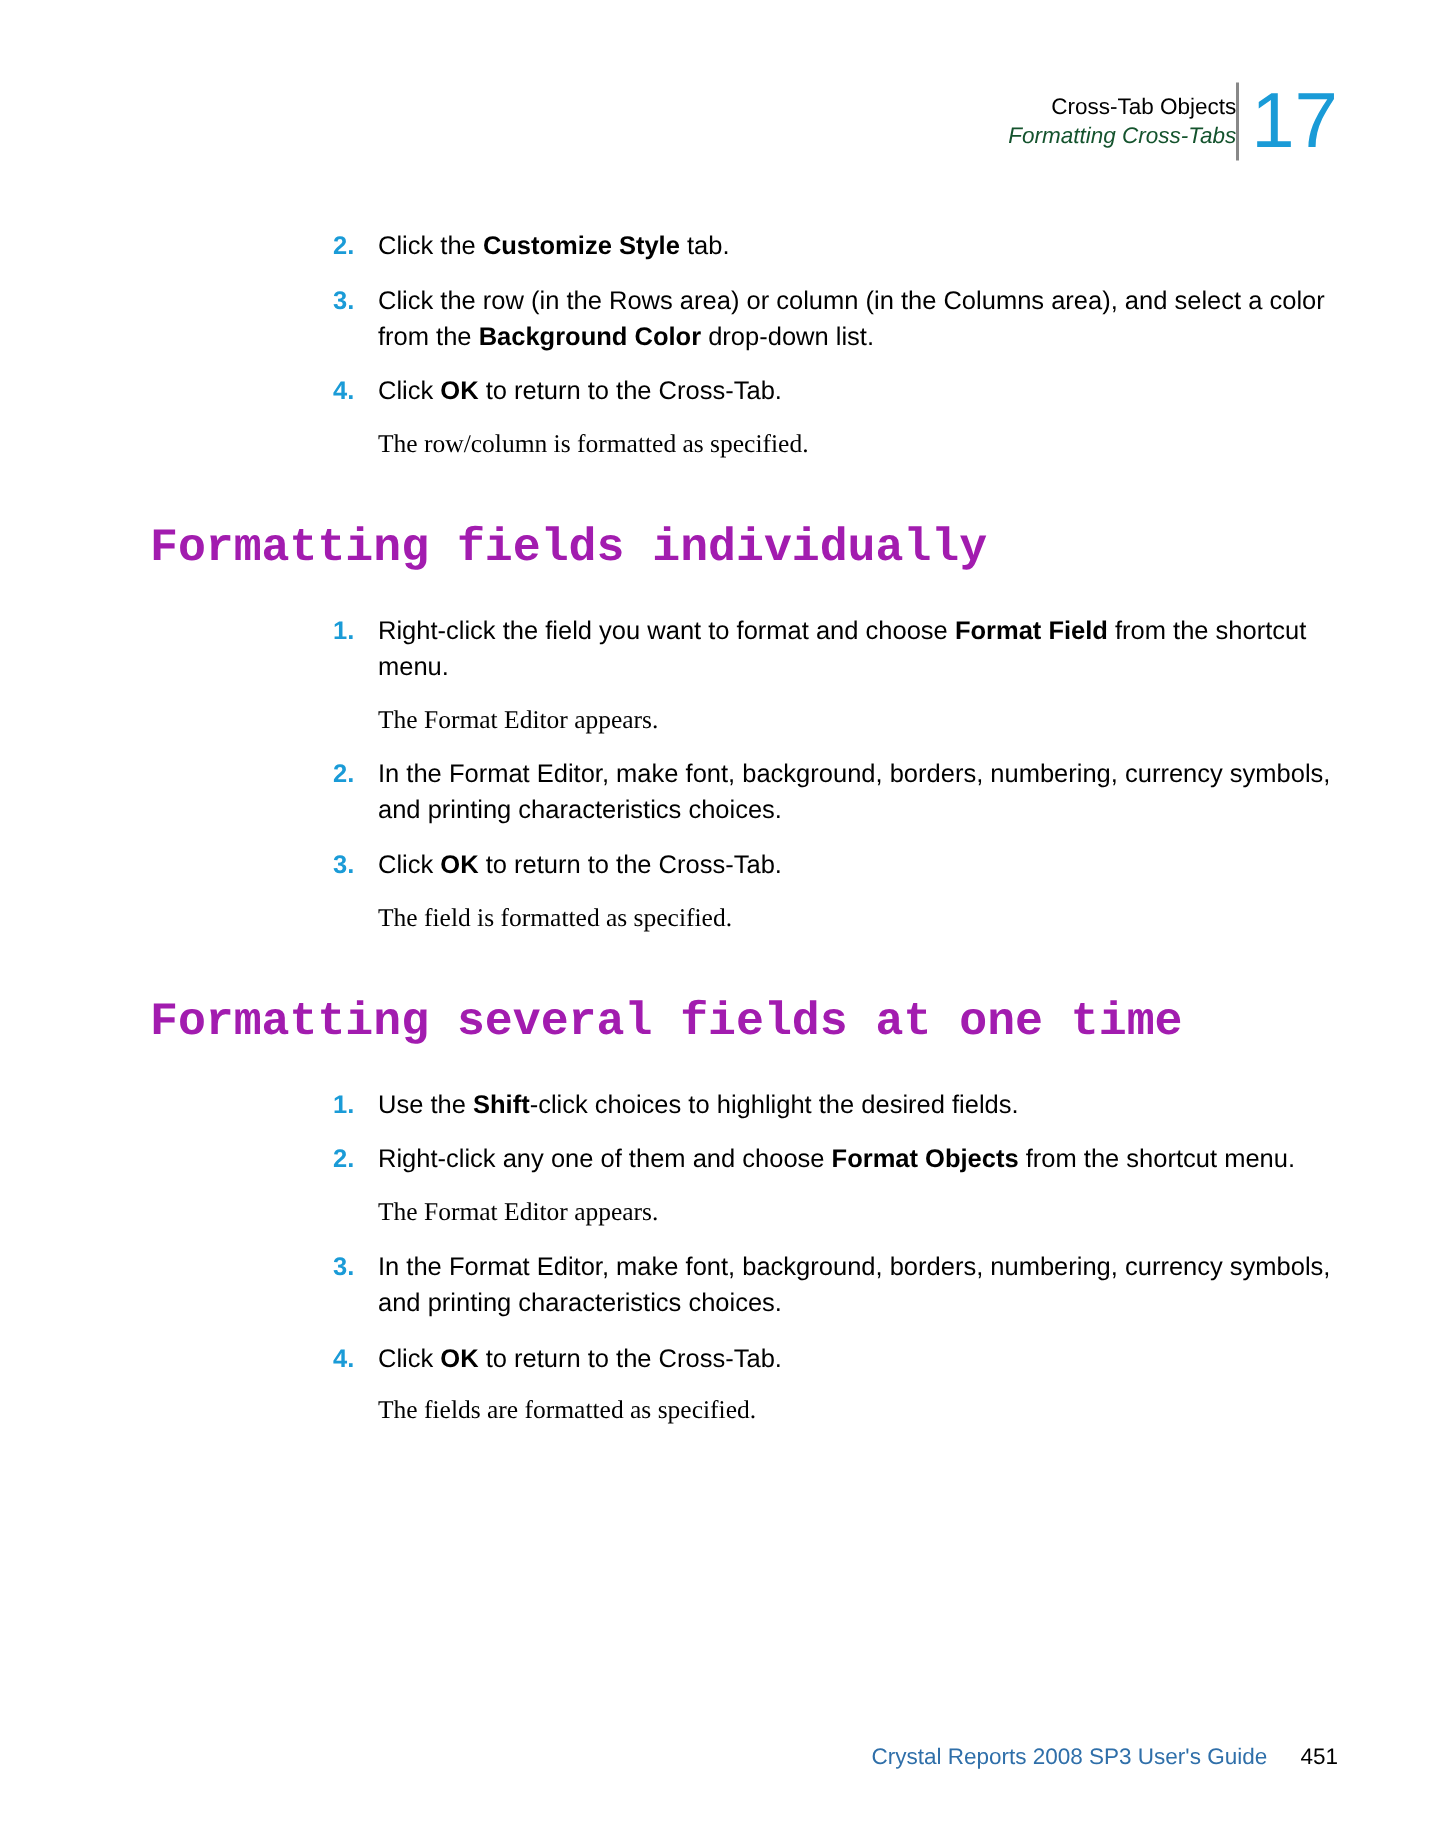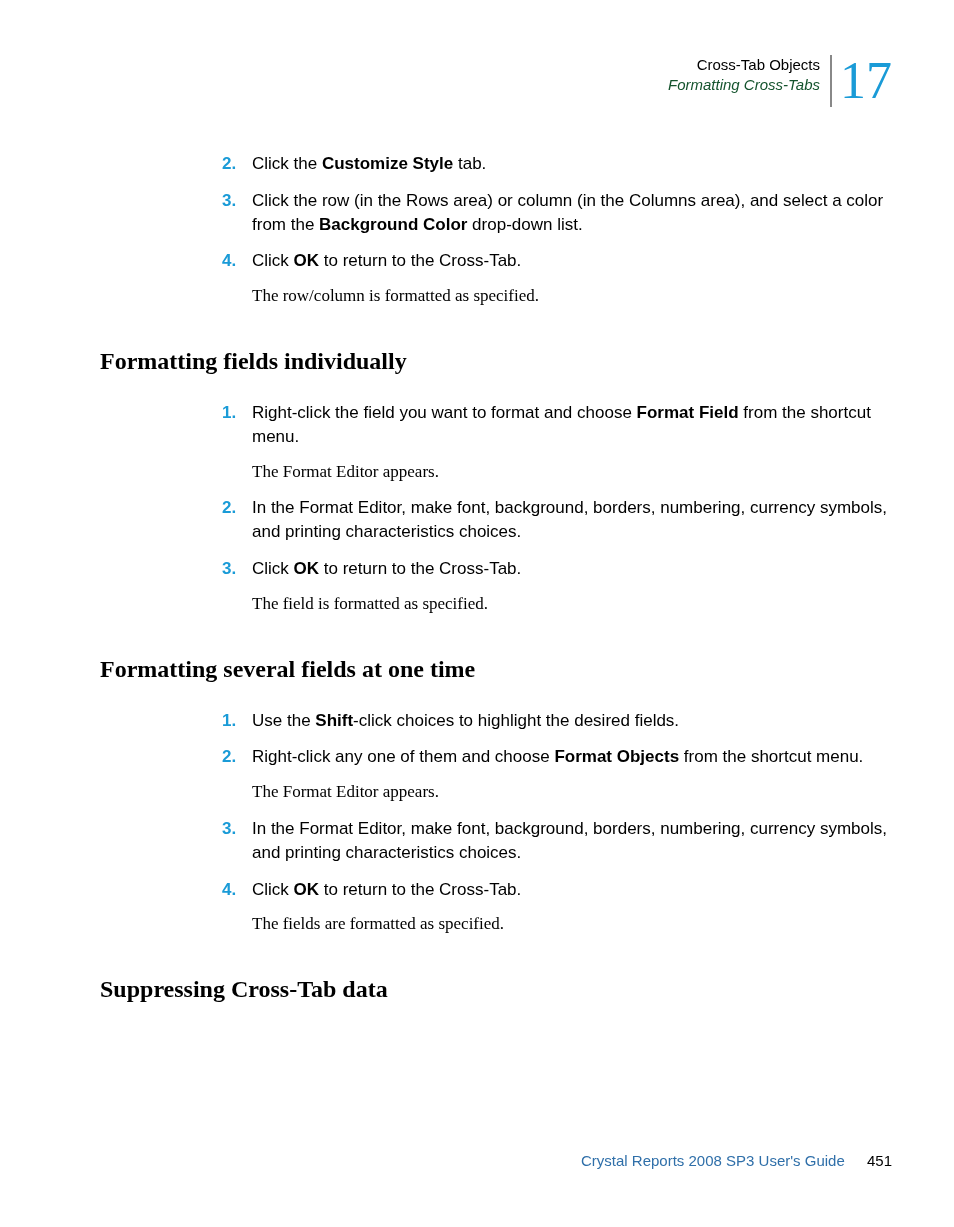--- a/index.html
+++ b/index.html
@@ -16,38 +16,37 @@
     position: relative;
     padding: 55px 62px 50px 100px;
     background: #fff;
   }
   .header {
     text-align: right;
     margin-bottom: 45px;
   }
   .header-content {
     display: inline-flex;
-    align-items: flex-start;
-    gap: 10px;
+    align-items: center;
   }
   .header-text {
     text-align: right;
     font-size: 15px;
     line-height: 1.3;
   }
   .header-title {
     color: #000;
   }
   .header-subtitle {
     font-style: italic;
     color: #14532d;
     margin-left: 20px;
   }
   .chapter-num {
-    font-family: Liberation Serif, serif;
+    font-family: Liberation Sans, sans-serif;
     font-size: 52px;
     color: #1a9bd7;
     border-left: 2px solid #888;
     padding-left: 8px;
     line-height: 1;
   }
   .content {
     padding-left: 122px;
   }
   ol.steps {
@@ -70,35 +69,35 @@
     color: #1a9bd7;
     font-weight: bold;
   }
   .step-followup {
     margin: 11px 0 0 0;
     font-size: 17px;
     line-height: 1.4;
     font-family: Liberation Serif, serif;
   }
   h2.section-heading {
-    font-family: Liberation Serif, serif;
+    font-family: Liberation Mono, monospace;
     font-weight: bold;
-    font-size: 24px;
-    color: #000000;
+    font-size: 31px;
+    color: #a21caf;
     margin: 40px 0 26px 0;
   }
   .body-text {
     font-size: 17px;
     line-height: 1.45;
     margin: 0 0 14px 0;
   }
   .bold { font-weight: bold; }
   .footer {
     position: absolute;
-    bottom: 58px;
+    bottom: 47px;
     right: 62px;
     font-size: 15px;
     color: #2f6fa9;
   }
   .footer .page-num {
     margin-left: 18px;
     color: #000;
   }
 </style>
 </head>
@@ -171,20 +170,19 @@
         <span>In the Format Editor, make font, background, borders, numbering, currency symbols, and printing characteristics choices.</span>
       </li>
       <li>
         <span class="num">4.</span>
         <span>Click </span><span class="bold">OK</span><span> to return to the Cross-Tab.</span>
         <p class="step-followup">The fields are formatted as specified.</p>
       </li>
     </ol>
   </div>
 
-  <h2 class="section-heading">Suppressing Cross-Tab data</h2>
 
   <div class="footer">
     <span>Crystal Reports 2008 SP3 User's Guide</span>
     <span class="page-num">451</span>
   </div>
 
 </div>
 
 </body></html>

